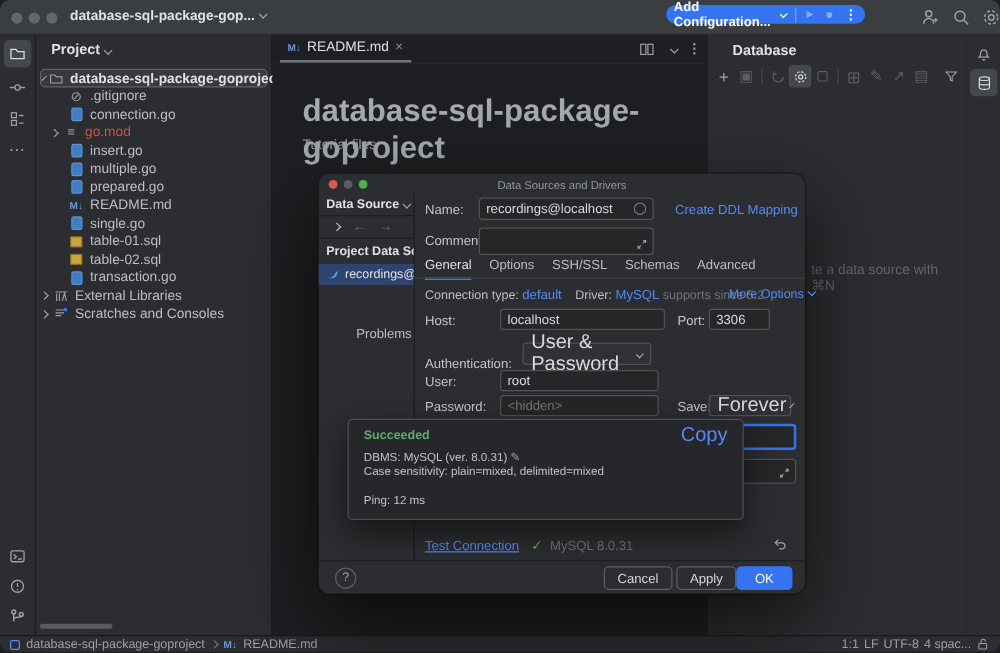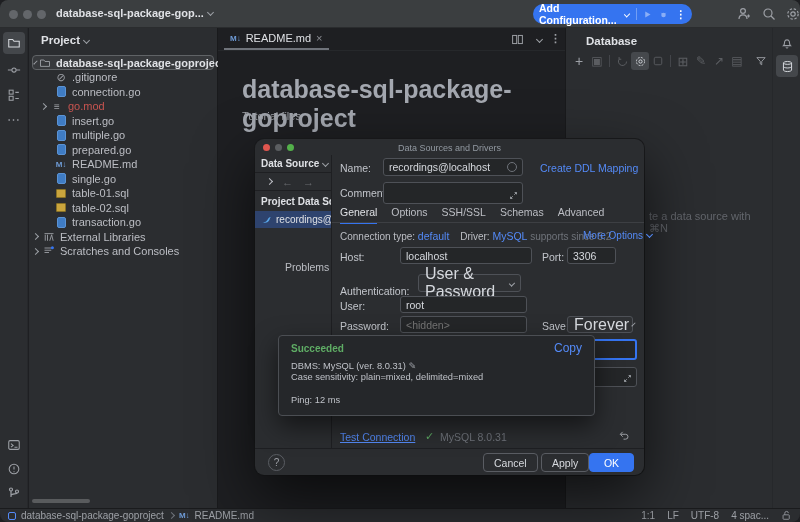--- a/index.html
+++ b/index.html
@@ -4,21 +4,21 @@
 <style>
   * { margin:0; padding:0; box-sizing:border-box; }
   html,body { background:#1e1f22; }
   body { font-family:"Liberation Sans", sans-serif; color:#bcbec4; }
   #win { position:relative; width:800px; height:522px; background:#1e1f22; overflow:hidden; border-radius:8px; }
   .abs { position:absolute; }
   .dot { width:9px; height:9px; border-radius:50%; display:inline-block; }
   .chev { width:5px; height:5px; border-right:1.4px solid currentColor; border-bottom:1.4px solid currentColor; display:inline-block; transform:rotate(45deg); margin-left:4px; vertical-align:2px; }
   .chev.r { transform:rotate(-45deg); }
   .titlebar { left:0; top:0; width:800px; height:28px; background:#3b3e40; border-bottom:1px solid #2a2c2e; }
-  .pill { position:absolute; left:533px; top:4px; height:20px; width:159px; background:#3574f0; border-radius:10px; display:flex; align-items:center; color:#fff; font-size:10.5px; padding:0 6px; }
+  .pill { position:absolute; left:533px; top:4px; height:15px; width:159px; background:#3574f0; border-radius:10px; display:flex; align-items:center; color:#fff; font-size:10.5px; padding:0 6px; }
   .leftstrip { left:0; top:28px; width:28px; height:480px; background:#2b2d30; border-right:1px solid #26282b; }
   .stripicon { position:absolute; left:3px; width:22px; height:22px; display:flex; align-items:center; justify-content:center; color:#9da0a6; border-radius:4px; }
   .stripicon.active { background:#44474b; color:#d6d9de; }
   .projpanel { left:29px; top:28px; width:189px; height:480px; background:#2b2d30; border-right:1px solid #191a1c; }
   .trow { position:relative; height:14.5px; display:flex; align-items:center; font-size:11px; color:#bcbec4; white-space:nowrap; }
   .ticon { display:inline-flex; width:12px; height:12px; align-items:center; justify-content:center; flex:0 0 12px; margin-right:5px; }
   .gofile { width:9px; height:11px; background:#3f7cc4; border-radius:2px; border:1px solid #5b93d4; }
   .sqlfile { width:10px; height:9px; background:#caa53d; border-radius:1px; border:1px solid #8a7226; }
   .editor { left:218px; top:28px; width:347px; height:480px; background:#1e1f22; }
   .tabbar { position:absolute; left:0; top:0; width:347px; height:23px; border-bottom:1px solid #26282b; }
@@ -309,21 +309,21 @@
   </div>
 
   <div class="abs statusbar">
     <span style="display:flex;align-items:center;gap:5px;">
       <span style="width:8px;height:8px;border:1px solid #548af7;border-radius:2px;display:inline-block;"></span>
       <span>database-sql-package-goproject</span>
       <span class="chev r" style="margin:0;color:#6f737a;"></span>
       <span style="color:#6e9bd6;font-size:8px;font-weight:bold;">M↓</span>
       <span>README.md</span>
     </span>
-    <span style="margin-left:auto;display:flex;align-items:center;gap:12px;">
+    <span style="margin-left:auto;display:flex;align-items:center;gap:4px;">
       <span>1:1</span>
       <span>LF</span>
       <span>UTF-8</span>
       <span>4 spac...</span>
       <svg width="11" height="11" viewBox="0 0 16 16">
           <rect class="icn" x="3" y="7" width="9" height="6.5" rx="1"></rect>
           <path class="icn" d="M10 7V4.8a2.6 2.6 0 015.2-.3" transform="translate(-4.5 0)"></path>
         </svg>
     </span>
   </div>
@@ -426,20 +426,20 @@
     <div style="position:absolute;left:0;top:309px;width:389px;height:1px;background:#1e1f22;"></div>
     <span style="position:absolute;left:13px;top:315px;width:17px;height:17px;border:1px solid #5a5d63;border-radius:50%;display:flex;align-items:center;justify-content:center;color:#9da0a6;font-size:10px;">?</span>
     <button class="btn" style="left:228px;top:314px;">Cancel</button>
     <button class="btn" style="left:286px;top:314px;">Apply</button>
     <button class="btn primary" style="left:334px;top:314px;width:45px;">OK</button>
   </div>
 
   <div class="abs tooltip">
     <div style="display:flex;justify-content:space-between;margin-bottom:6px;">
       <span style="color:#5fad65;font-weight:bold;font-size:10px;">Succeeded</span>
-      <a class="link" style="font-size:12px;text-decoration:none;">Copy</a>
+      <a class="link" style="font-size:16px;text-decoration:none;">Copy</a>
     </div>
     <div class="tt-line"><span>DBMS: MySQL (ver. 8.0.31)</span> <span style="color:#9da0a6;">✎</span></div>
     <div class="tt-line">Case sensitivity: plain=mixed, delimited=mixed</div>
     <div class="tt-line" style="margin-top:11px;">Ping: 12 ms</div>
   </div>
 
 </div>
 
 </body></html>

